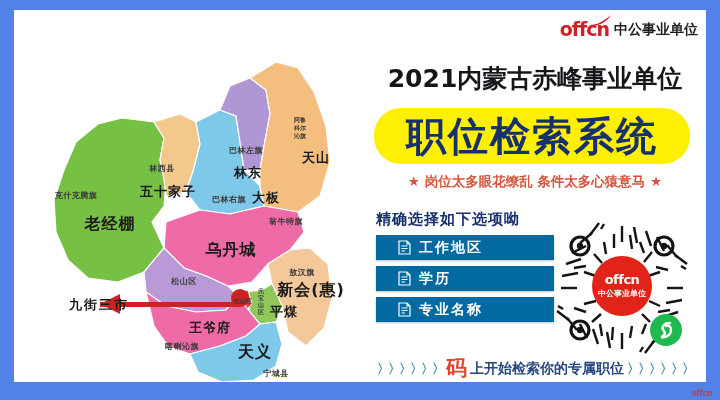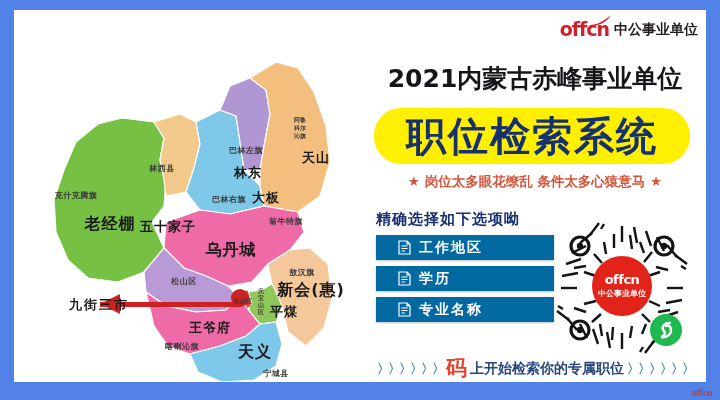--- a/index.html
+++ b/index.html
@@ -127,21 +127,21 @@
           <rect x="86" y="292" width="142" height="5" fill="#cc2222"></rect>
           <polygon points="86,294 106,284 106,304" fill="#cc2222"></polygon>
           <circle cx="226" cy="288" r="9" fill="#cc2222"></circle>
         </g>
       </svg>
 
       <div class="map-label lbl-sm" style="left:62px;  top:185px;">克什克腾旗</div>
       <div class="map-label lbl-big" style="left:96px;  top:214px;">老经棚</div>
 
       <div class="map-label lbl-sm" style="left:148px; top:158px;">林西县</div>
-      <div class="map-label lbl-mid" style="left:154px; top:182px;margin-top:35px;">五十家子</div>
+      <div class="map-label lbl-mid" style="left:154px; top:182px;">五十家子</div>
 
       <div class="map-label lbl-sm" style="left:232px; top:140px;">巴林左旗</div>
       <div class="map-label lbl-mid" style="left:234px; top:163px;">林东</div>
 
       <div class="map-label lbl-xs" style="left:286px; top:118px;width:12px;white-space:normal;line-height:8px;text-align:center;">阿鲁科尔沁旗</div>
       <div class="map-label lbl-mid" style="left:302px; top:148px;">天山</div>
 
       <div class="map-label lbl-sm" style="left:215px; top:189px;">巴林右旗</div>
       <div class="map-label lbl-mid" style="left:252px; top:188px;">大板</div>
 

